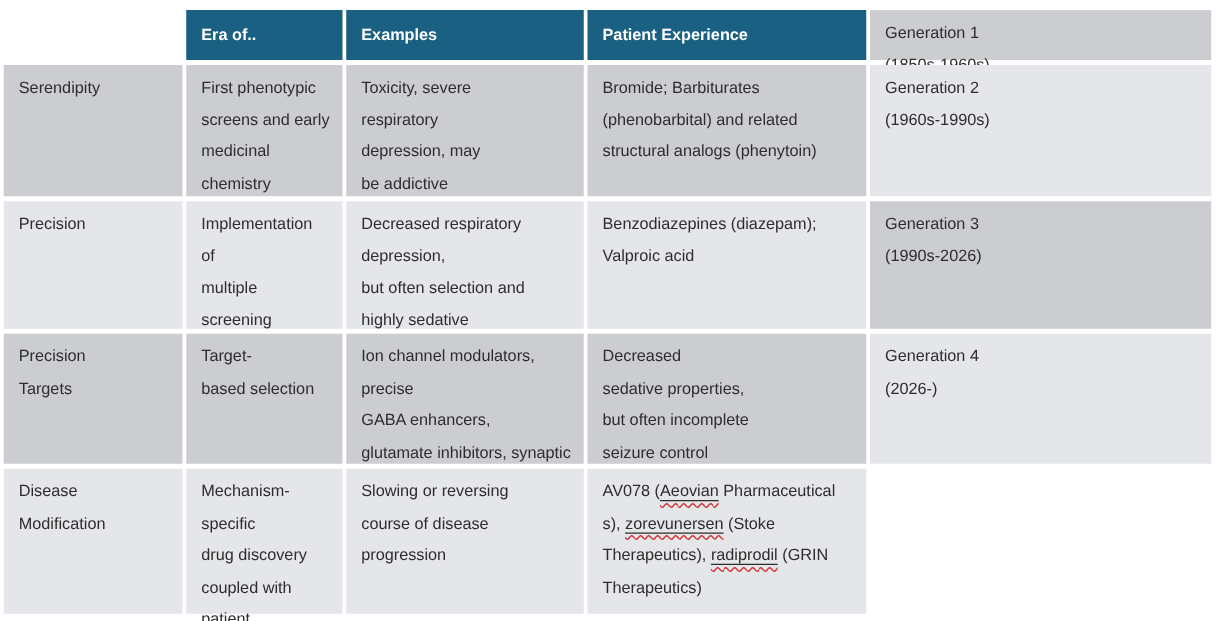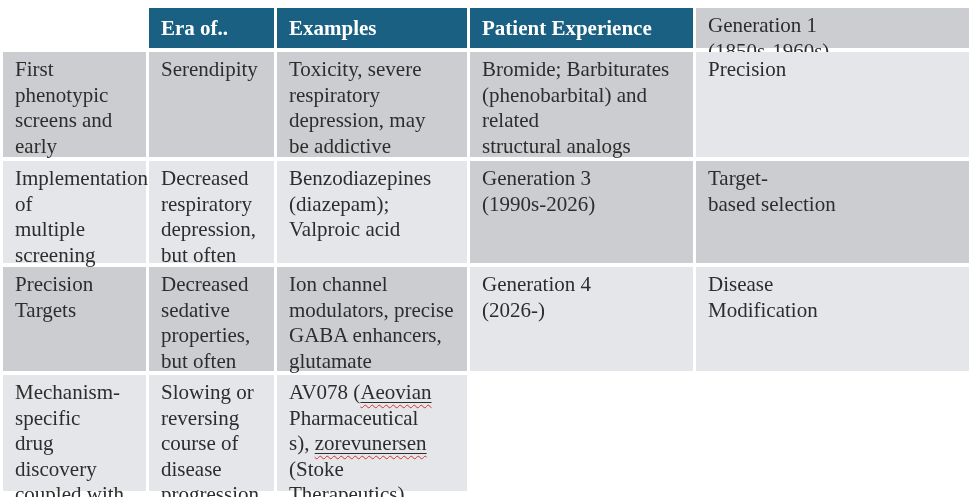--- a/index.html
+++ b/index.html
@@ -19,24 +19,23 @@
   }
   .gen-table{
     position:absolute;left:3px;top:8px;
     display:grid;
     grid-template-columns:143px 125px 190px 223px 273px;
     grid-template-rows:40px 105px 102px 104px 116px;
     column-gap:3px;row-gap:4px;
   }
   .cell{
     padding:5px 10px 0 12px;
-    font-size:21px;
+    font-size:13px;
     line-height:25.5px;
     white-space:pre-line;
-    font-family:Liberation Serif, serif;
   }
   .cell.header{
     background:var(--header-bg);
     color:var(--header-text);
     font-weight:bold;
     padding-top:8px;
     line-height:24px;
   }
   .cell.blank{background:transparent;padding:0;}
   .row-odd{background:var(--row-odd);}
@@ -59,57 +58,59 @@
 
 <div class="gen-table">
 
   <div class="cell blank"></div>
   <div class="cell header">Era of..</div>
   <div class="cell header">Examples</div>
   <div class="cell header">Patient Experience</div>
 
   <div class="cell row-odd">Generation 1
 (1850s-1960s)</div>
+  <div class="cell row-odd">Serendipity</div>
   <div class="cell row-odd">First phenotypic
 screens and early
 medicinal chemistry</div>
-  <div class="cell row-odd">Serendipity</div>
   <div class="cell row-odd">Toxicity, severe
 respiratory
 depression, may
 be addictive</div>
   <div class="cell row-odd">Bromide; Barbiturates
 (phenobarbital) and related
 structural analogs (phenytoin)</div>
 
+  <div class="cell row-even">Generation 2
+(1960s-1990s)</div>
   <div class="cell row-even">Precision</div>
   <div class="cell row-even">Implementation of
 multiple screening
 models</div>
   <div class="cell row-even">Decreased respiratory
 depression,
-but often addictive and
+but often selection and
 highly sedative</div>
   <div class="cell row-even">Benzodiazepines (diazepam);
 Valproic acid</div>
 
   <div class="cell row-odd">Generation 3
 (1990s-2026)</div>
+  <div class="cell row-odd">Precision
+Targets</div>
   <div class="cell row-odd">Target-
 based selection</div>
-  <div class="cell row-odd">Precision
-Targets</div>
+  <div class="cell row-odd">Ion channel modulators, precise
+GABA enhancers,
+glutamate inhibitors, synaptic
+vesicle inhibitors</div>
   <div class="cell row-odd">Decreased
 sedative properties,
 but often incomplete
 seizure control</div>
-  <div class="cell row-odd">Ion channel modulators, precise
-GABA enhancers,
-glutamate inhibitors, synaptic
-vesicle inhibitors</div>
 
   <div class="cell row-even">Generation 4
 (2026-)</div>
   <div class="cell row-even">Disease
 Modification</div>
   <div class="cell row-even">Mechanism-specific
 drug discovery
 coupled with patient
 enrichment</div>
   <div class="cell row-even">Slowing or reversing

